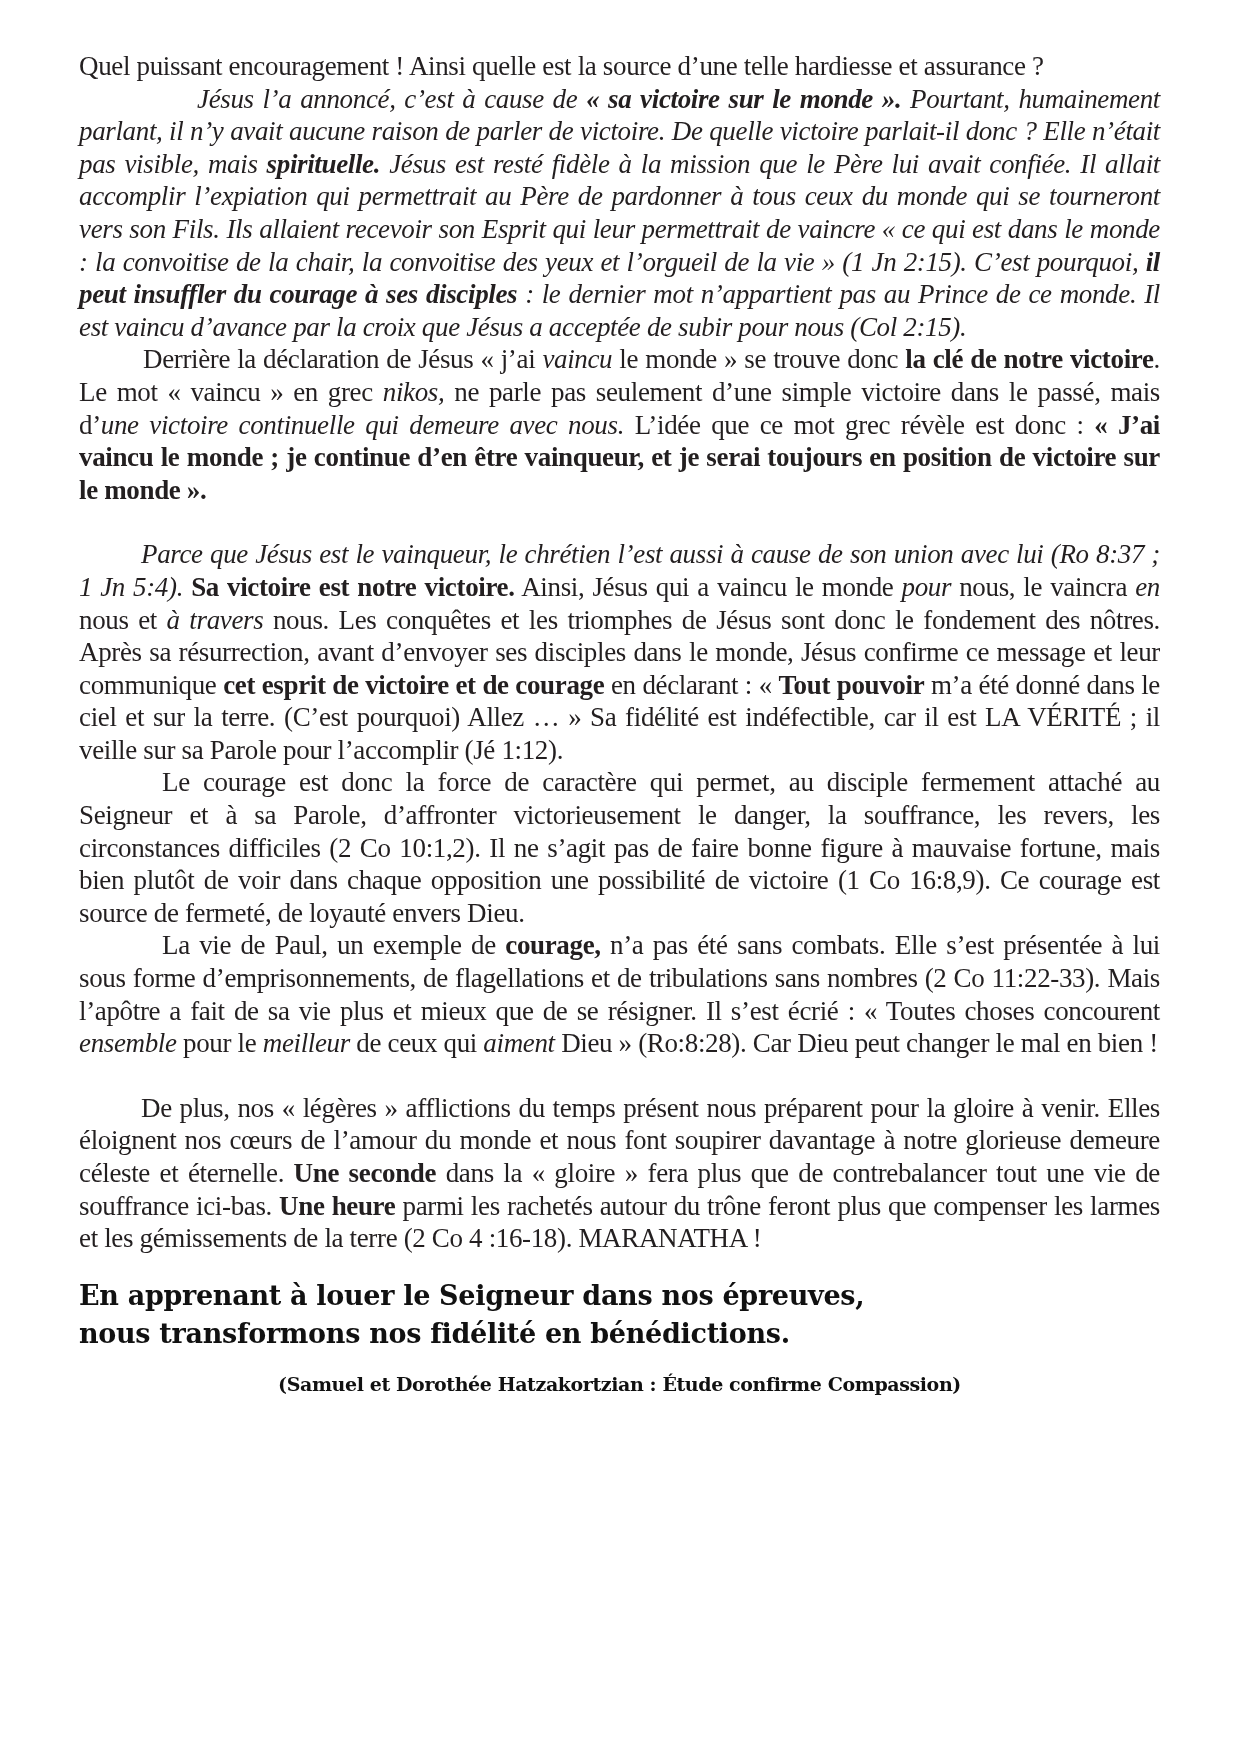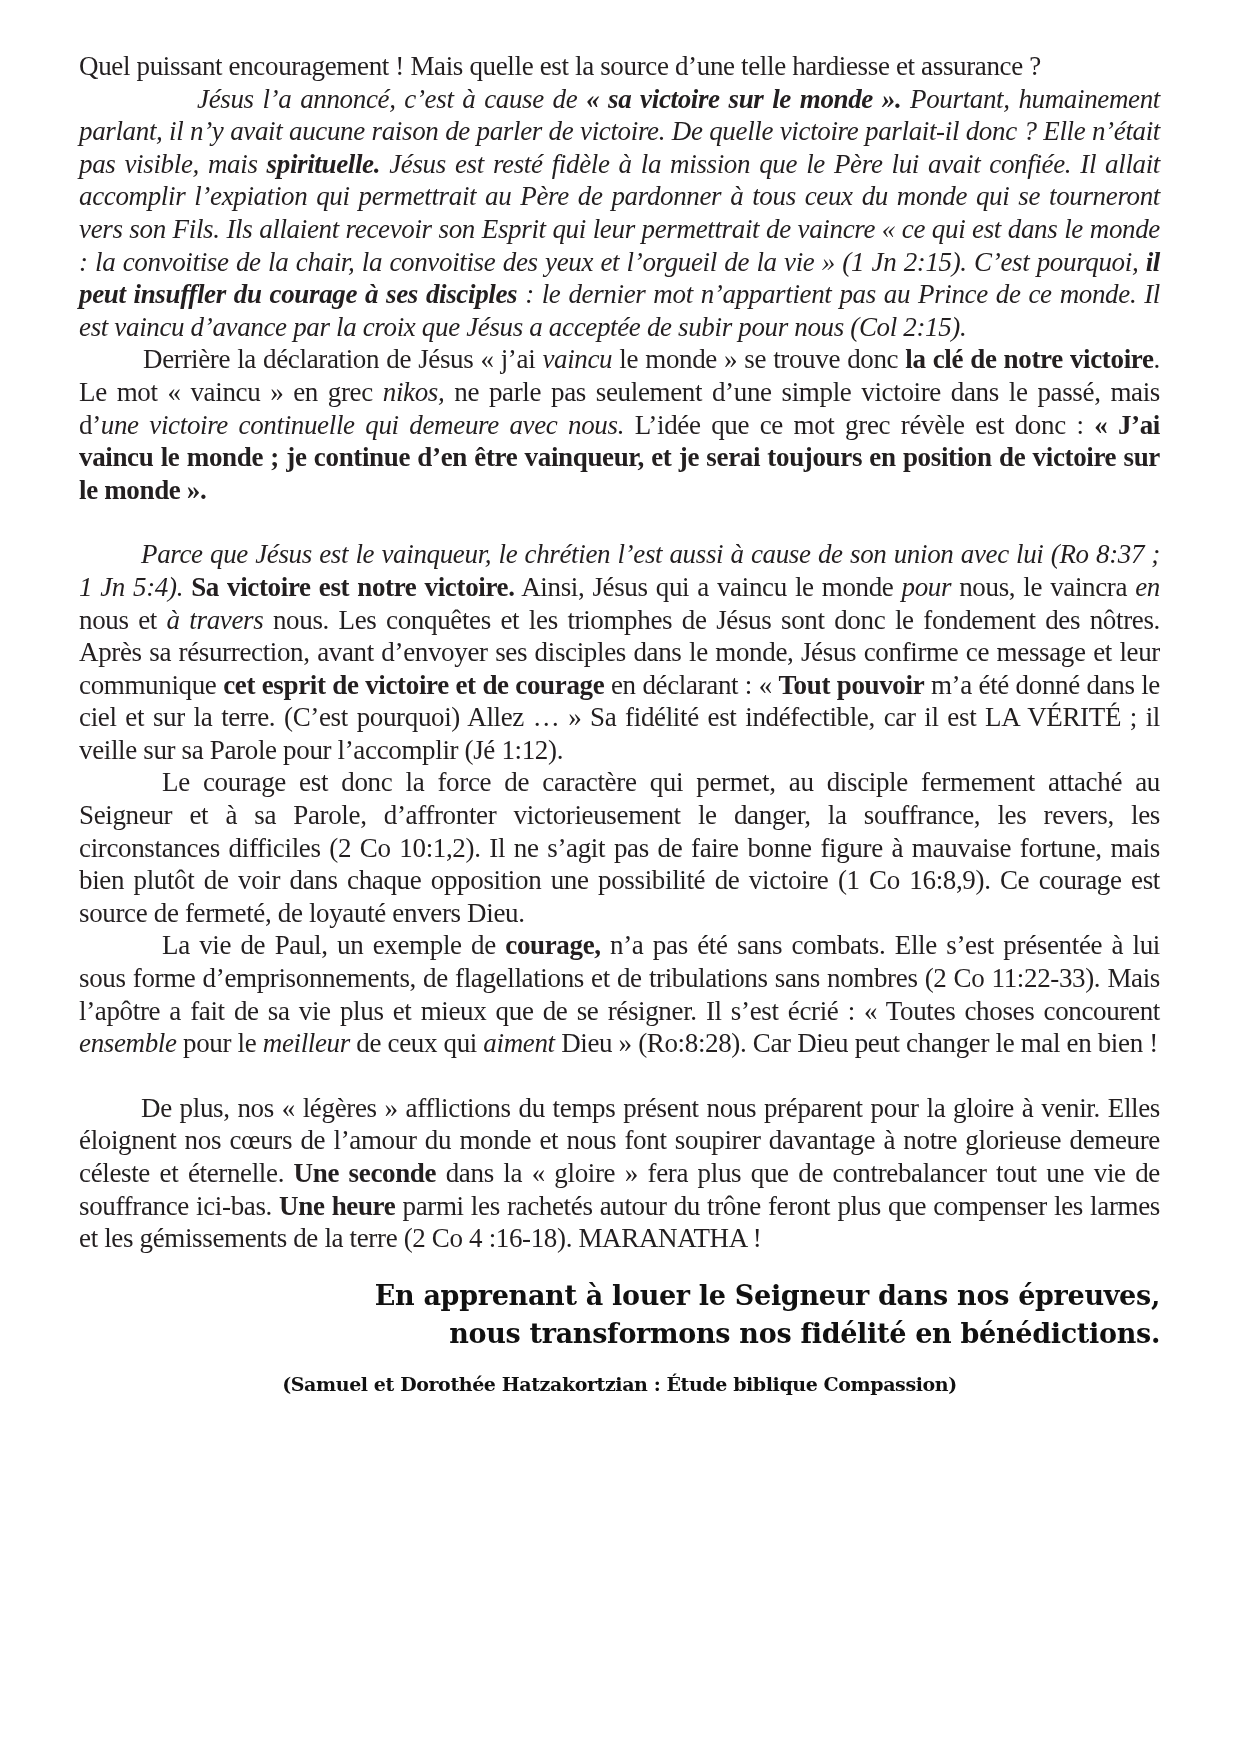--- a/index.html
+++ b/index.html
@@ -18,21 +18,21 @@
     word-spacing: 0px;
   }
   .indent-lg { text-indent: 118px; font-style: italic; }
   .indent-md { text-indent: 83px; }
   .indent-sm { text-indent: 64px; }
   .indent-xs { text-indent: 62px; margin-top: 32px; }
   b { font-weight: bold; }
   i { font-style: italic; }
   .closing {
     margin-top: 22px;
-    text-align: right;
+    text-align: left;
     font-family: "DejaVu Serif", "Liberation Serif", serif;
     font-weight: bold;
     font-size: 27px;
     line-height: 38px;
     color: #111;
     letter-spacing: -0.3px;
   }
   .source {
     margin-top: 20px;
     text-align: center;
@@ -41,26 +41,26 @@
     font-size: 19px;
     color: #111;
     letter-spacing: -0.4px;
   }
 </style>
 </head>
 <body>
 
 <div class="page">
   <div id="body-text">
-      <p class="para"><span>Quel puissant encouragement ! Mais quelle est la source d’une telle hardiesse et assurance ?</span></p>
+      <p class="para"><span>Quel puissant encouragement ! Ainsi quelle est la source d’une telle hardiesse et assurance ?</span></p>
       <p class="para indent-lg"><span>Jésus l’a annoncé, c’est à cause de </span><b>« sa victoire sur le monde ».</b><span> Pourtant, humainement parlant, il n’y avait aucune raison de parler de victoire. De quelle victoire parlait-il donc ? Elle n’était pas visible, mais </span><b>spirituelle.</b><span> Jésus est resté fidèle à la mission que le Père lui avait confiée. Il allait accomplir l’expiation qui permettrait au Père de pardonner à tous ceux du monde qui se tourneront vers son Fils. Ils allaient recevoir son Esprit qui leur permettrait de vaincre « ce qui est dans le monde : la convoitise de la chair, la convoitise des yeux et l’orgueil de la vie » (1 Jn 2:15). C’est pourquoi, </span><b>il peut insuffler du courage à ses disciples</b><span> : le dernier mot n’appartient pas au Prince de ce monde. Il est vaincu  d’avance par la croix que Jésus a acceptée de subir pour nous (Col 2:15).</span></p>
       <p class="para indent-sm"><span>Derrière la déclaration de Jésus « j’ai </span><i>vaincu</i><span> le monde » se trouve donc </span><b>la clé de notre victoire</b><span>.  Le mot « vaincu » en grec </span><i>nikos,</i><span> ne parle pas seulement d’une simple victoire dans le passé, mais d’</span><i>une victoire continuelle qui demeure avec nous.</i><span> L’idée que ce mot grec révèle est donc : </span><b>« J’ai vaincu le monde ; je continue d’en être vainqueur, et je serai toujours en position de victoire sur le monde ».</b></p>
       <p class="para indent-xs"><i>Parce que Jésus est le vainqueur, le chrétien l’est aussi à cause de son union avec lui (Ro 8:37 ; 1 Jn 5:4).</i><span> </span><b>Sa victoire est notre victoire.</b><span> Ainsi, Jésus qui a vaincu le monde </span><i>pour</i><span> nous, le vaincra </span><i>en</i><span> nous et </span><i>à travers</i><span> nous. Les conquêtes et les triomphes de Jésus sont donc le fondement des nôtres. Après sa résurrection, avant d’envoyer ses disciples dans le monde, Jésus confirme ce message et leur communique </span><b>cet esprit de victoire et de courage</b><span> en déclarant : « </span><b>Tout pouvoir</b><span> m’a été donné dans le ciel et sur la terre. (C’est pourquoi) Allez … » Sa fidélité est indéfectible, car il est LA VÉRITÉ ; il veille sur sa Parole pour l’accomplir (Jé 1:12).</span></p>
       <p class="para indent-md"><span>Le courage est donc la force de caractère qui permet, au disciple fermement attaché au Seigneur et à sa Parole, d’affronter victorieusement le danger, la souffrance, les revers, les circonstances difficiles (2 Co 10:1,2). Il ne s’agit pas de faire bonne figure à mauvaise fortune, mais bien plutôt de voir dans chaque opposition une possibilité de victoire (1 Co 16:8,9). Ce courage est source de fermeté, de loyauté envers Dieu.</span></p>
       <p class="para indent-md"><span>La vie de Paul, un exemple de </span><b>courage,</b><span> n’a pas été sans combats. Elle s’est présentée à lui sous forme d’emprisonnements, de flagellations et de tribulations sans nombres (2 Co 11:22-33). Mais l’apôtre a fait de sa vie plus et mieux que de se résigner. Il s’est écrié : « Toutes choses concourent </span><i>ensemble</i><span> pour le </span><i>meilleur</i><span> de ceux qui </span><i>aiment</i><span> Dieu » (Ro:8:28). Car Dieu peut changer le mal en bien !</span></p>
       <p class="para indent-xs"><span>De plus, nos « légères » afflictions du temps présent nous préparent pour la gloire à venir. Elles éloignent nos cœurs de l’amour du monde et nous font soupirer davantage à notre glorieuse demeure céleste et éternelle. </span><b>Une seconde</b><span> dans la « gloire » fera plus que de contrebalancer tout une vie de souffrance ici-bas. </span><b>Une heure</b><span> parmi les rachetés autour du trône feront plus que compenser les larmes et les gémissements de la terre (2 Co 4 :16-18). MARANATHA !</span></p>
     </div>
   <div class="closing">
     <div>En apprenant à louer le Seigneur dans nos épreuves,</div>
     <div>nous transformons nos fidélité en bénédictions.</div>
   </div>
-  <div class="source">(Samuel et Dorothée Hatzakortzian : Étude biblique Compassion)</div>
+  <div class="source">(Samuel et Dorothée Hatzakortzian : Étude confirme Compassion)</div>
 </div>
 
 </body></html>

